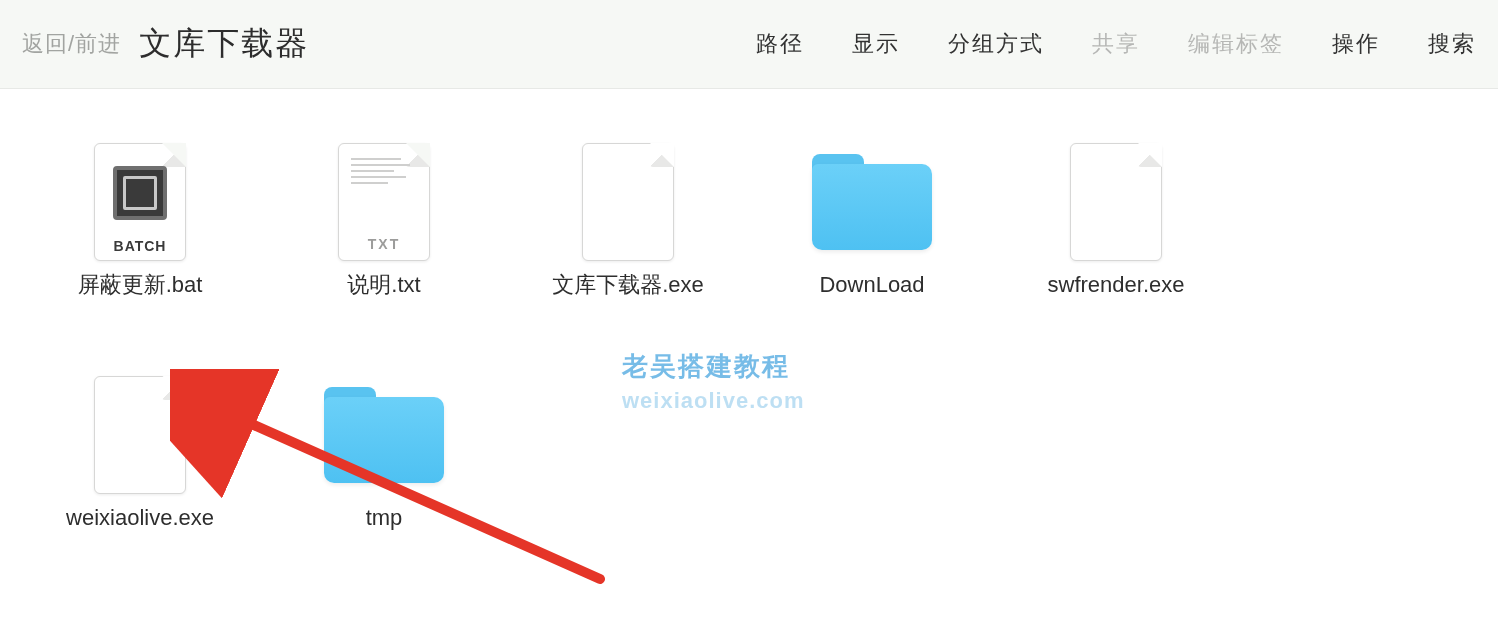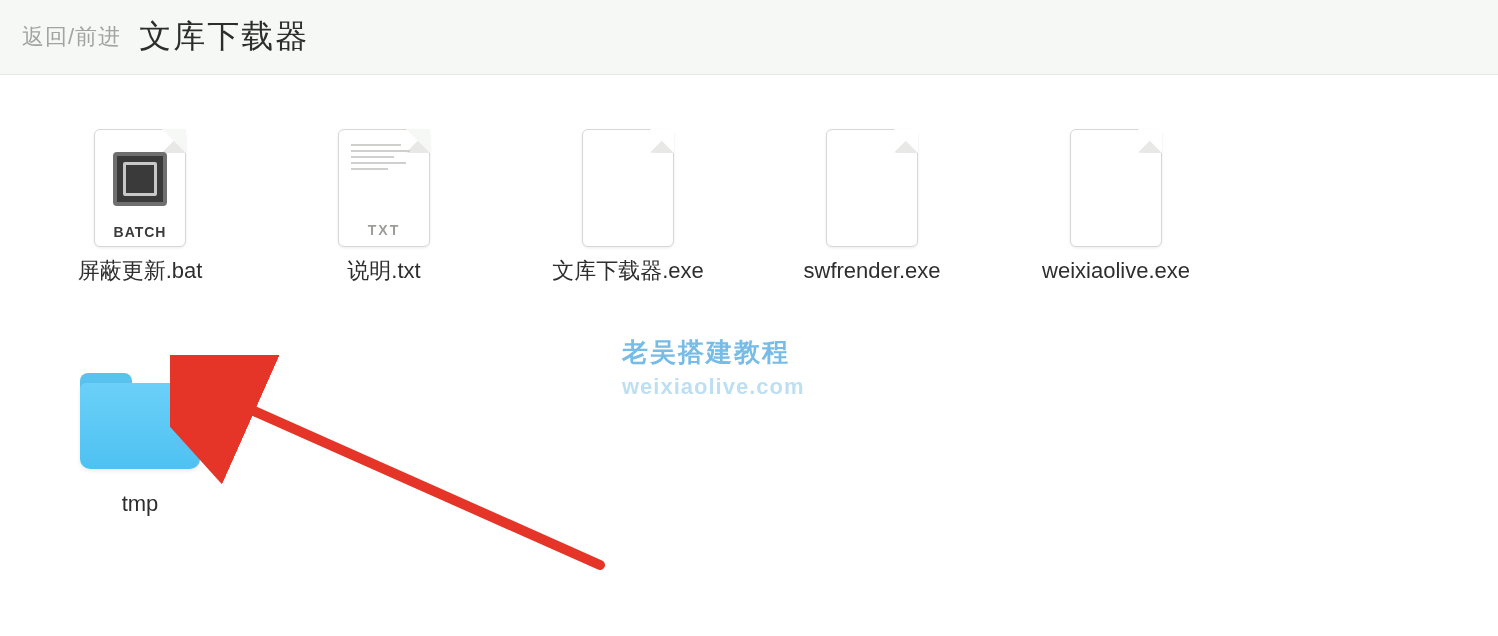--- a/index.html
+++ b/index.html
@@ -5,21 +5,21 @@
   * { box-sizing: border-box; margin: 0; padding: 0; }
   body {
     font-family: -apple-system, "PingFang SC", "Helvetica Neue", sans-serif;
     background: #fff;
     width: 1498px;
     height: 636px;
     overflow: hidden;
     position: relative;
   }
   .toolbar {
-    height: 75px;
+    height: 89px;
     background: #f6f8f5;
     border-bottom: 1px solid #e7e9e6;
     display: flex;
     align-items: center;
     padding: 0 22px;
   }
   .tb-left { display: flex; align-items: center; gap: 18px; }
   .nav-text { color: #a2a4a1; font-size: 22px; letter-spacing: 1px; }
   .title { color: #2d2d2d; font-size: 32px; font-weight: 400; letter-spacing: 2px; }
   .tb-right { margin-left: auto; display: flex; align-items: center; gap: 48px; }
@@ -144,20 +144,29 @@
   .wm2{ color:#6fb9e4; font-size:22px; font-weight:700; letter-spacing:1px; opacity:0.6; margin-top:4px; }
 </style>
 </head>
 <body>
 
 <div class="toolbar">
   <div class="tb-left">
     <span class="nav-text">返回/前进</span>
     <span class="title">文库下载器</span>
   </div>
+  <div class="tb-right">
+    <span class="tb-item">路径</span>
+    <span class="tb-item">显示</span>
+    <span class="tb-item">分组方式</span>
+    <span class="tb-item disabled">共享</span>
+    <span class="tb-item disabled">编辑标签</span>
+    <span class="tb-item">操作</span>
+    <span class="tb-item">搜索</span>
+  </div>
 </div>
 
 <div class="content">
 
   <div class="item">
     <div class="icon-wrap">
       <div class="doc-page">
         <div class="batch-inner"></div>
         <div class="batch-label">BATCH</div>
       </div>
@@ -181,20 +190,29 @@
     <div class="filename">说明.txt</div>
   </div>
 
   <div class="item">
     <div class="icon-wrap">
       <div class="doc-page blank-page"></div>
     </div>
     <div class="filename">文库下载器.exe</div>
   </div>
 
+  <div class="item">
+    <div class="icon-wrap">
+      <div class="folder">
+          <div class="folder-back"></div>
+          <div class="folder-front"></div>
+        </div>
+    </div>
+    <div class="filename">DownLoad</div>
+  </div>
 
   <div class="item">
     <div class="icon-wrap">
       <div class="doc-page blank-page"></div>
     </div>
     <div class="filename">swfrender.exe</div>
   </div>
 
   <div class="item">
     <div class="icon-wrap">

